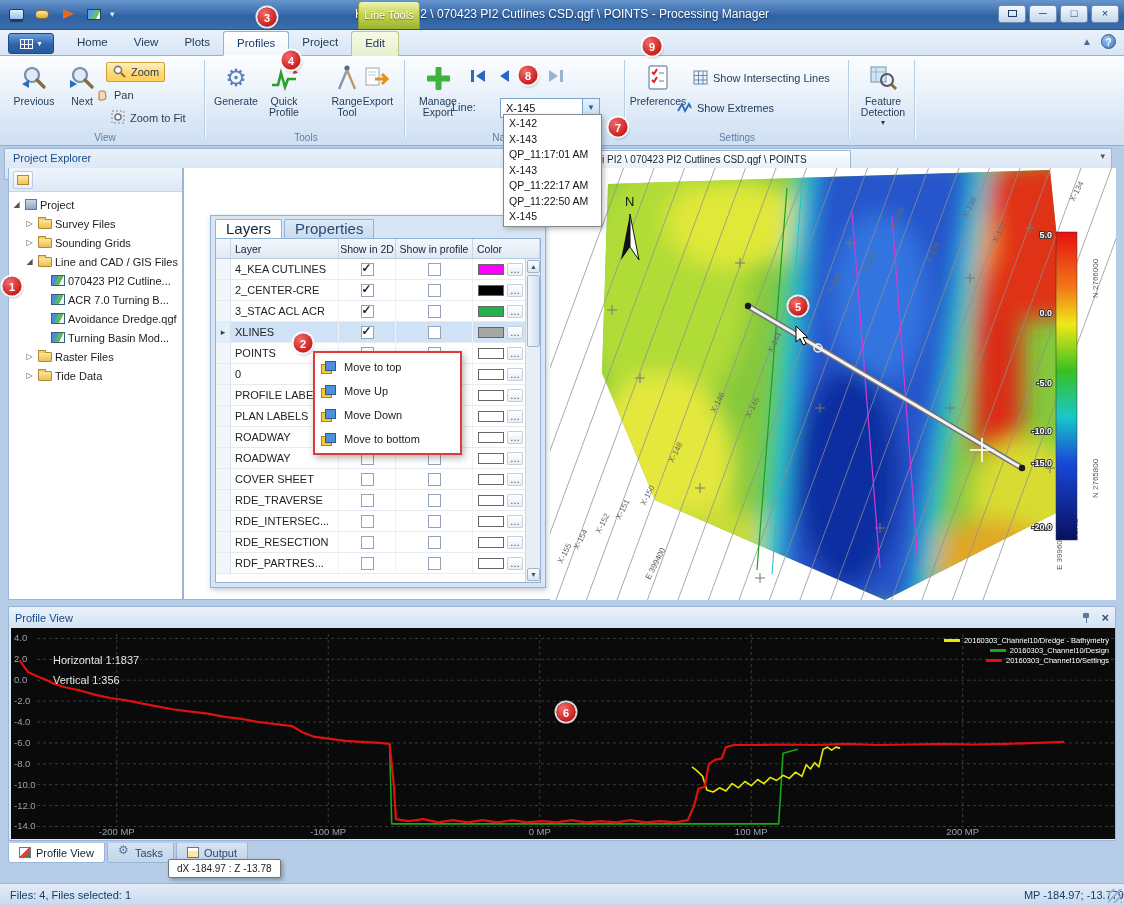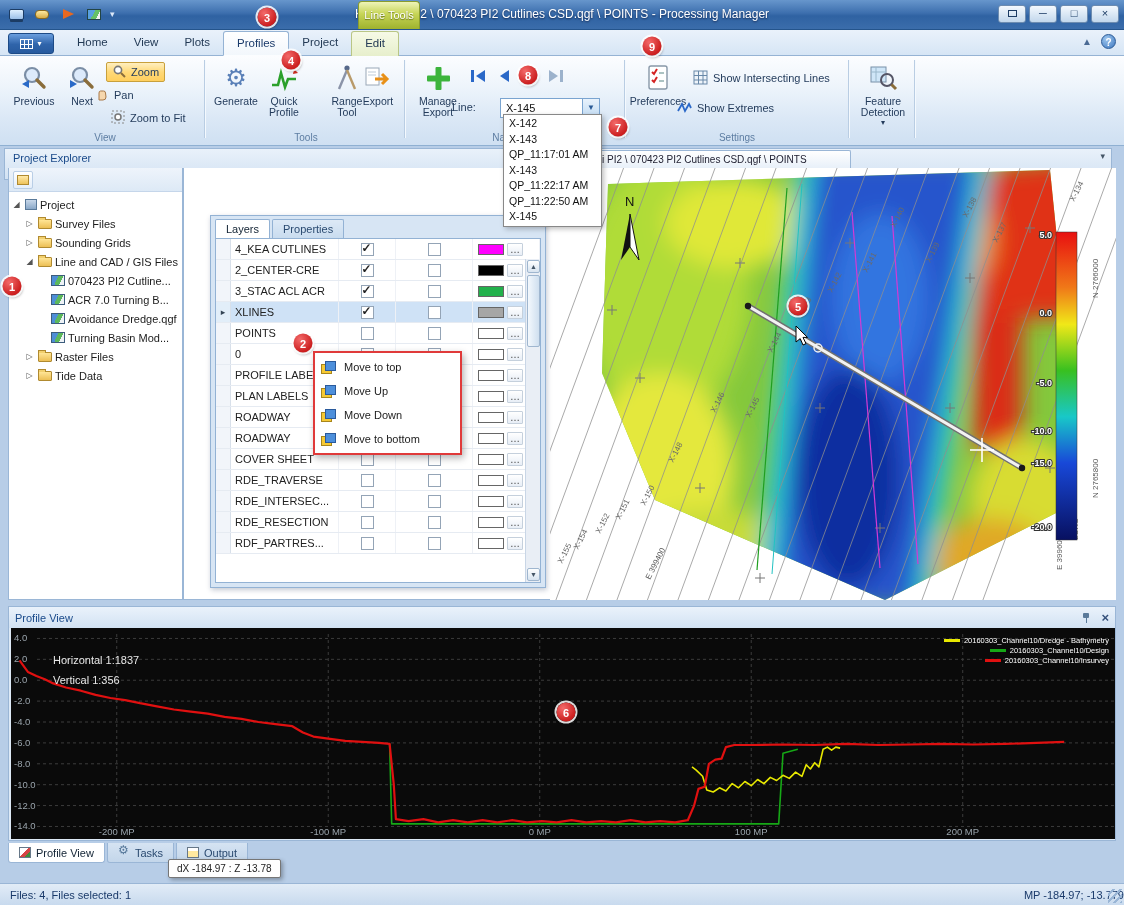--- a/index.html
+++ b/index.html
@@ -71,21 +71,21 @@
 .t-icon.project{width:12px;height:11px;background:linear-gradient(#c8d8ea,#8aa8c8);border:1px solid #5a7a9a}
 .t-icon.map{width:14px;height:11px;background:linear-gradient(115deg,#4e8ed6 40%,#5cb85c 40% 70%,#eef2f6 70%);border:1px solid #3c5c7c}
 .t-label{font-size:11px;color:#1c1c1c}
 
 .docarea{position:absolute;left:183px;top:168px;width:933px;height:432px;background:#fff;border:1px solid #9ab6d6;border-top:none}
 .mapwrap{position:absolute;left:550px;top:168px;width:566px;height:432px;background:#fff;z-index:2}
 #map-svg{width:100%;height:100%;display:block}
 
 .layers-panel{position:absolute;left:210px;top:215px;width:336px;height:373px;background:#d7e5f4;border:1px solid #93b2d4;z-index:3;box-shadow:1px 2px 5px rgba(20,40,80,.25)}
 .lp-tabs{display:flex;padding:3px 4px 0}
-.lp-tab{padding:0 10px;line-height:18px;font-size:11px;color:#2a4a70;background:linear-gradient(#dde9f6,#c9dcef);border:1px solid #93b2d4;border-bottom:none;border-radius:2px 2px 0 0;margin-right:2px}
+.lp-tab{padding:0 10px;line-height:18px;font-size:15px;color:#2a4a70;background:linear-gradient(#dde9f6,#c9dcef);border:1px solid #93b2d4;border-bottom:none;border-radius:2px 2px 0 0;margin-right:2px}
 .lp-tab.active{background:#fff;color:#123}
 .lt{position:absolute;left:4px;right:4px;top:22px;bottom:4px;background:#fff;border:1px solid #93b2d4;overflow:hidden}
 .lt-head{display:flex;height:20px;background:linear-gradient(#f4f8fd,#dfe9f4);border-bottom:1px solid #b9cade;font-size:10.5px;color:#223}
 .hc{border-right:1px solid #c9d6e6;display:flex;align-items:center;padding-left:4px;overflow:hidden;white-space:nowrap}
 .w-g{width:15px;padding:0}
 .w-n{width:108px}
 .w-2{width:57px;justify-content:center;padding:0}
 .w-p{width:77px;justify-content:center;padding:0}
 .w-c{flex:1}
 .lt-row{display:flex;height:21px;border-bottom:1px solid #e6ebf2;font-size:11px;align-items:stretch}
@@ -575,20 +575,27 @@
     <polygon transform="translate(246,158)" points="0,0 0,16 4.2,12.6 7,19 10,17.6 7,11.4 11.5,11.4" fill="#fff" stroke="#000" stroke-width="1"></polygon>
   </svg>
 </div>
 
 <div class="layers-panel">
   <div class="lp-tabs">
     <div class="lp-tab active">Layers</div>
     <div class="lp-tab">Properties</div>
   </div>
   <div class="lt">
+    <div class="lt-head">
+      <span class="hc w-g"></span>
+      <span class="hc w-n">Layer</span>
+      <span class="hc w-2">Show in 2D</span>
+      <span class="hc w-p">Show in profile</span>
+      <span class="hc w-c">Color</span>
+    </div>
     <div>
         <div class="lt-row">
           <span class="ltc g"></span>
           <span class="ltc n">4_KEA CUTLINES</span>
           <span class="ltc s2">
             <span class="cb on"></span>
           </span>
           <span class="ltc s3">
             <span class="cb"></span>
           </span>
@@ -881,21 +888,21 @@
         <div class="lg-row">
           <span class="lg-sw" style="background: rgb(232, 232, 0);"></span>
           <span>20160303_Channel10/Dredge - Bathymetry</span>
         </div>
         <div class="lg-row">
           <span class="lg-sw" style="background: rgb(22, 168, 22);"></span>
           <span>20160303_Channel10/Design</span>
         </div>
         <div class="lg-row">
           <span class="lg-sw" style="background: rgb(224, 16, 16);"></span>
-          <span>20160303_Channel10/Insurvey</span>
+          <span>20160303_Channel10/Settings</span>
         </div>
       </div>
   </div>
 </div>
 
 <div class="bottom-tabbar">
     <div class="btab active">
       <span class="bt-icon profile"></span>
       <span class="bt-label">Profile View</span>
     </div>

